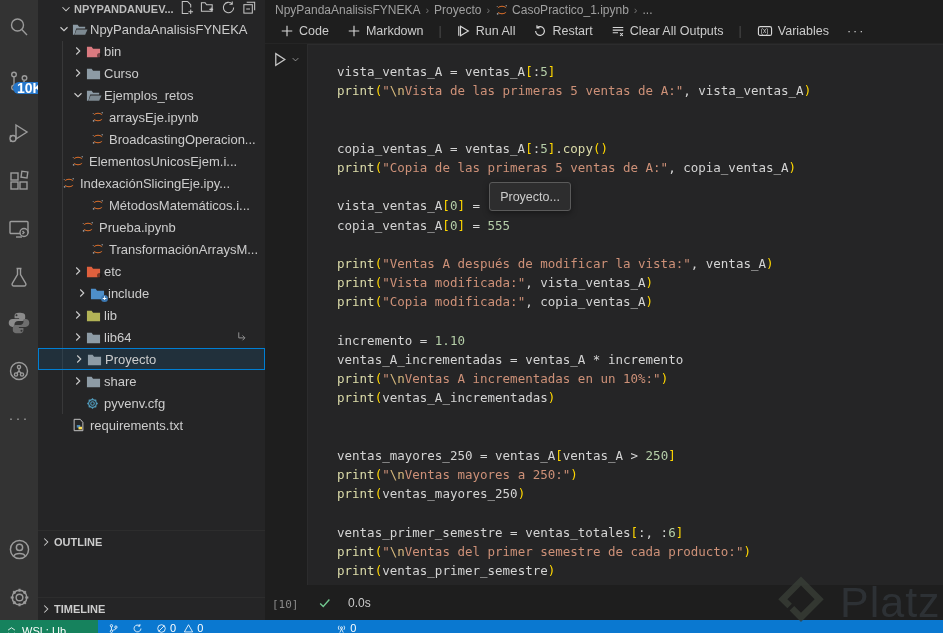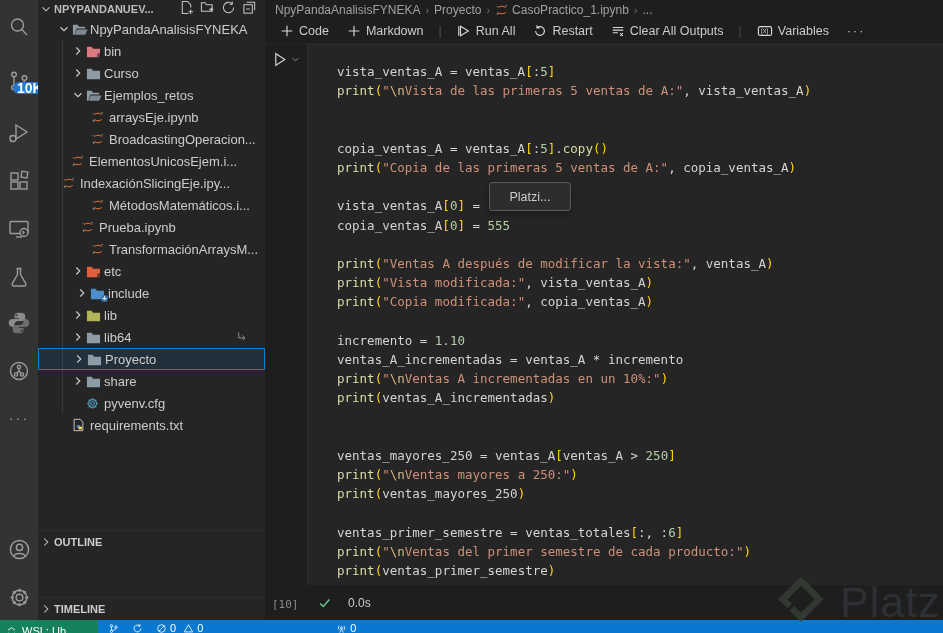--- a/index.html
+++ b/index.html
@@ -7,21 +7,21 @@
        font-family:"Liberation Sans",sans-serif;-webkit-font-smoothing:antialiased;}
   .abs{position:absolute;}
   
   #activitybar{left:0;top:0;width:38px;height:620px;background:#333333;}
   .ab-item{position:absolute;left:0;width:38px;height:42px;display:flex;align-items:center;justify-content:center;color:#9b9b9b;}
   .ab-item svg{stroke:#9b9b9b;fill:none;stroke-width:1.4;}
   .ab-badge{position:absolute;left:13px;top:22px;background:#2677cb;color:#fff;font-size:14px;font-weight:bold;
             border-radius:9px;padding:1px 4px;line-height:10px;}
   
   #sidebar{left:38px;top:0;width:227px;height:620px;background:#252526;color:#cccccc;border-right:1px solid #1b1b1b;}
-  #sb-header{height:18px;display:flex;align-items:center;padding-left:0;}
+  #sb-header{height:18px;display:flex;align-items:center;padding-left:20px;}
   #sb-title{font-size:11px;font-weight:bold;color:#bdbdbd;white-space:nowrap;overflow:hidden;max-width:110px;}
   .sb-actions{margin-left:auto;display:flex;gap:6px;padding-right:8px;}
   .sb-actions svg{stroke:#c5c5c5;fill:none;stroke-width:1.1;}
   #tree{position:relative;}
   .guide{position:absolute;left:24px;top:23px;width:1px;height:373px;background:rgba(255,255,255,0.09);}
   .row{height:22px;display:flex;align-items:center;font-size:13px;white-space:nowrap;position:relative;box-sizing:border-box;}
   .row.sel{background:rgba(14,99,156,0.18);border:1px solid #007fd4;}
   .chev{width:16px;height:16px;flex:0 0 16px;display:flex;align-items:center;justify-content:center;}
   .chev svg{stroke:#cccccc;fill:none;stroke-width:1.2;}
   .ficon{width:18px;height:16px;flex:0 0 18px;display:flex;align-items:center;position:relative;}
@@ -532,21 +532,21 @@
       <div class="cl">&nbsp;</div>
       <div class="cl"><span class="tk-w">ventas_mayores_250 = ventas_A</span><span class="tk-b">[</span><span class="tk-w">ventas_A &gt; </span><span class="tk-n">250</span><span class="tk-b">]</span></div>
       <div class="cl"><span class="tk-f">print</span><span class="tk-b">(</span><span class="tk-s">"</span><span class="tk-e">\n</span><span class="tk-s">Ventas mayores a 250:"</span><span class="tk-b">)</span></div>
       <div class="cl"><span class="tk-f">print</span><span class="tk-b">(</span><span class="tk-w">ventas_mayores_250</span><span class="tk-b">)</span></div>
       <div class="cl">&nbsp;</div>
       <div class="cl"><span class="tk-w">ventas_primer_semestre = ventas_totales</span><span class="tk-b">[</span><span class="tk-w">:, :</span><span class="tk-n">6</span><span class="tk-b">]</span></div>
       <div class="cl"><span class="tk-f">print</span><span class="tk-b">(</span><span class="tk-s">"</span><span class="tk-e">\n</span><span class="tk-s">Ventas del primer semestre de cada producto:"</span><span class="tk-b">)</span></div>
       <div class="cl"><span class="tk-f">print</span><span class="tk-b">(</span><span class="tk-w">ventas_primer_semestre</span><span class="tk-b">)</span></div>
     </div>
 </div>
-<div id="loading-btn" class="abs">Platzi...</div>
+<div id="loading-btn" class="abs">Proyecto...</div>
 <div id="exec-count" class="abs">[10]</div>
 <div id="cell-status" class="abs">
   <svg width="14" height="14" viewBox="0 0 16 16" style="stroke:#73c991;fill:none;stroke-width:1.6">
       <path d="M2.5 8.5l3.5 3.5 7-8"></path>
     </svg>
   <span>0.0s</span>
 </div>
 
 <div id="watermark" class="abs">
   <svg width="50" height="56" viewBox="0 0 88 98">

